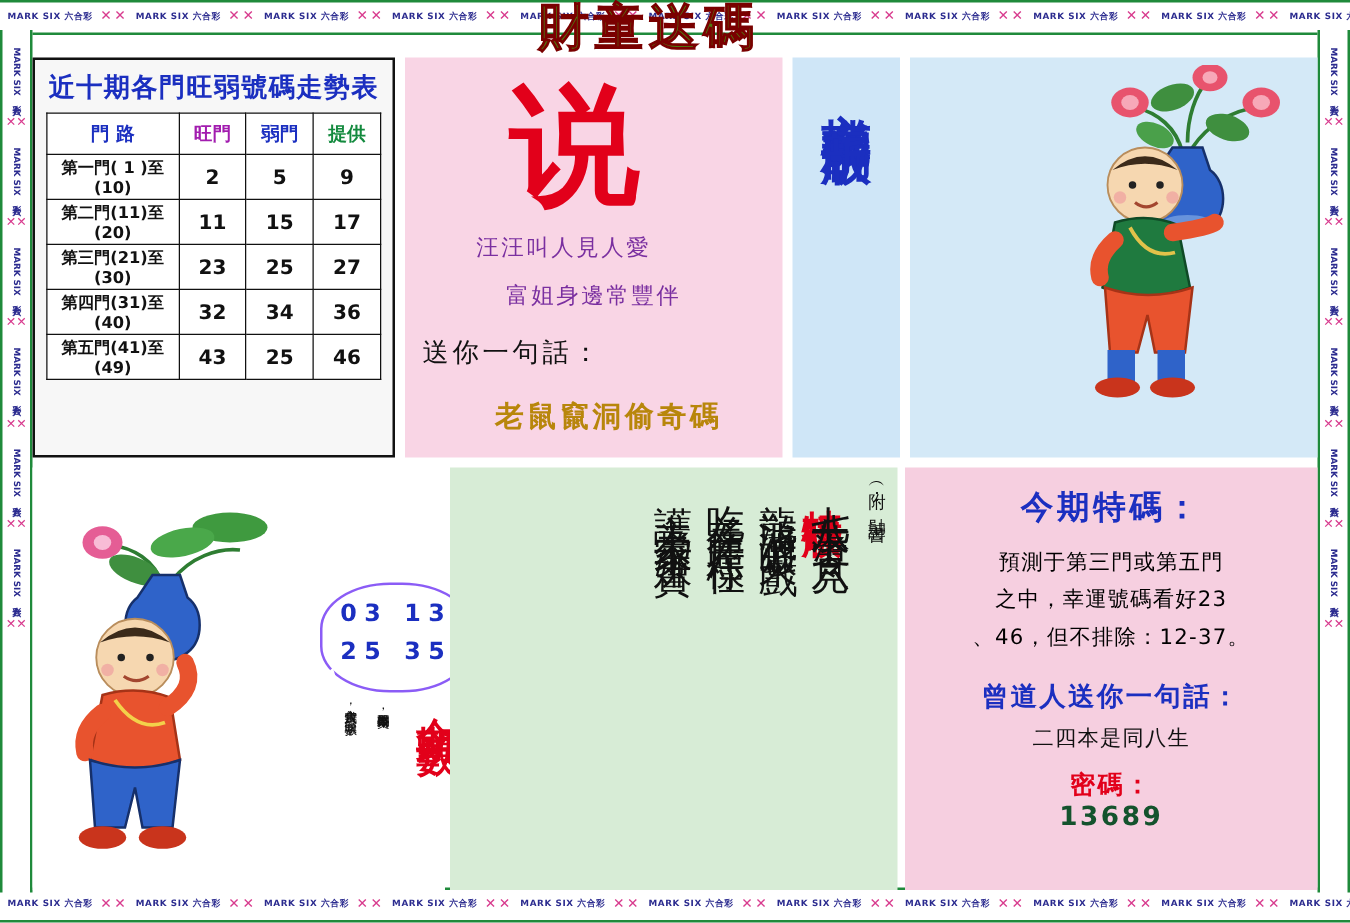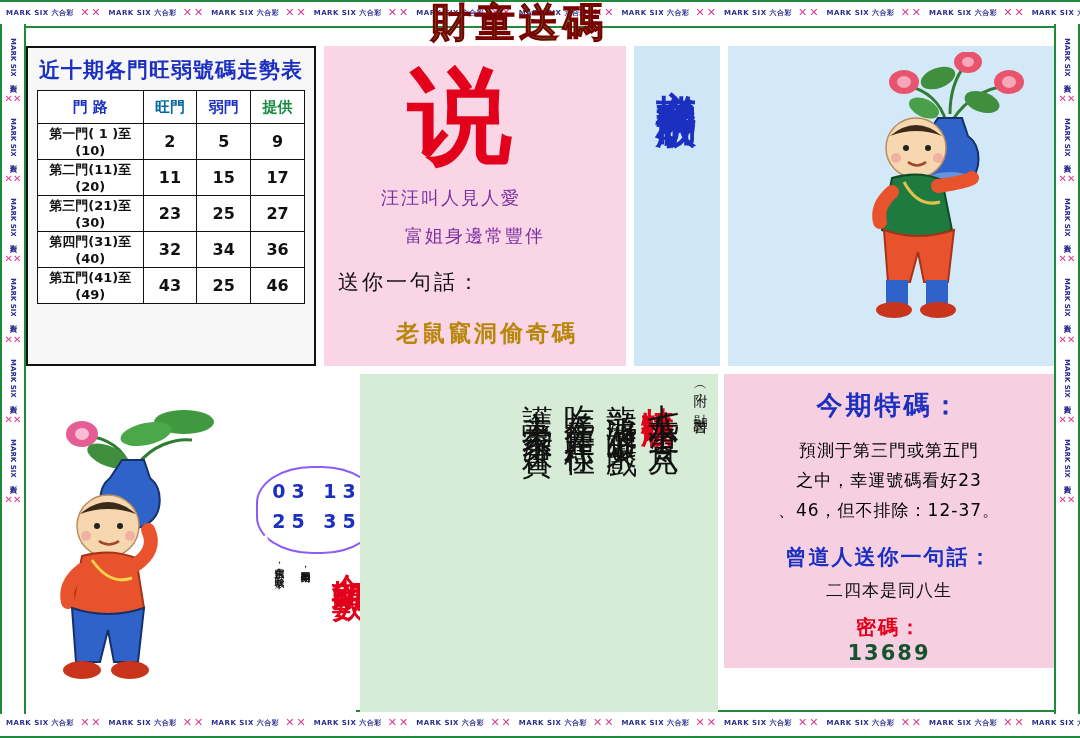--- a/index.html
+++ b/index.html
@@ -44,21 +44,21 @@
 
   
   #tablePanel{left:2px;top:20px;width:290px;height:320px;background:#f7f7f7;border:2px solid #111;}
   .tbl-title{
     margin:8px 6px 6px 6px;text-align:center;
     font-size:21px;font-weight:bold;color:#1b2fc0;letter-spacing:1px;
   }
   table.trend{border-collapse:collapse;margin:0 auto;width:268px;background:#fff;}
   table.trend th,table.trend td{border:1.5px solid #111;height:30px;text-align:center;font-size:14px;color:#111;}
   table.trend th{color:#1b2fc0;font-size:15px;font-weight:bold;background:#fff;}
-  table.trend th.hi{color:#0369a1;}
+  table.trend th.hi{color:#a21caf;}
   table.trend th.lo{color:#1b2fc0;}
   table.trend th.gv{color:#138a3e;}
   table.trend td.rowlbl{font-size:13px;font-weight:bold;color:#111;text-align:center;width:108px;}
   table.trend td.num{font-size:16px;font-weight:bold;width:53px;}
 
   
   #sayPanel{left:300px;top:20px;width:302px;height:320px;background:#f9d5e5;}
   .say-big{
     position:absolute;left:46px;top:18px;width:180px;text-align:center;
     font-size:104px;line-height:104px;color:#e2001a;font-weight:bold;
@@ -114,21 +114,21 @@
   }
   .vcol.small{font-size:14px;letter-spacing:3px;color:#111;line-height:18px;margin-left:10px;}
   #temaban{
     position:absolute;left:276px;top:8px;
     writing-mode:vertical-rl;text-orientation:upright;
     font-size:32px;font-weight:bold;color:#e2001a;letter-spacing:4px;
     font-family:"DejaVu Serif","Liberation Serif",serif;
   }
 
   
-  #tema{left:700px;top:348px;width:330px;height:294px;background:#f6cfe0;}
+  #tema{left:700px;top:348px;width:330px;height:338px;background:#f6cfe0;}
   .tema-h{margin:14px 0 0 0;text-align:center;font-size:26px;font-weight:bold;color:#1b2fc0;letter-spacing:3px;}
   .tema-l{margin:12px 18px 0 18px;text-align:center;font-size:17px;color:#000000;line-height:30px;letter-spacing:1px;}
   .tema-h2{margin:18px 0 0 0;text-align:center;font-size:21px;font-weight:bold;color:#1b2fc0;letter-spacing:2px;}
   .tema-l2{margin:8px 0 0 0;text-align:center;font-size:17px;color:#111;letter-spacing:1px;}
   .tema-h3{margin:12px 0 0 0;text-align:center;font-size:20px;font-weight:bold;color:#e2001a;letter-spacing:2px;}
   .tema-code{margin:0 0 0 0;text-align:center;font-size:21px;font-weight:bold;color:#14532d;letter-spacing:2px;}
 
   
   .fig{position:absolute;}
 </style>

